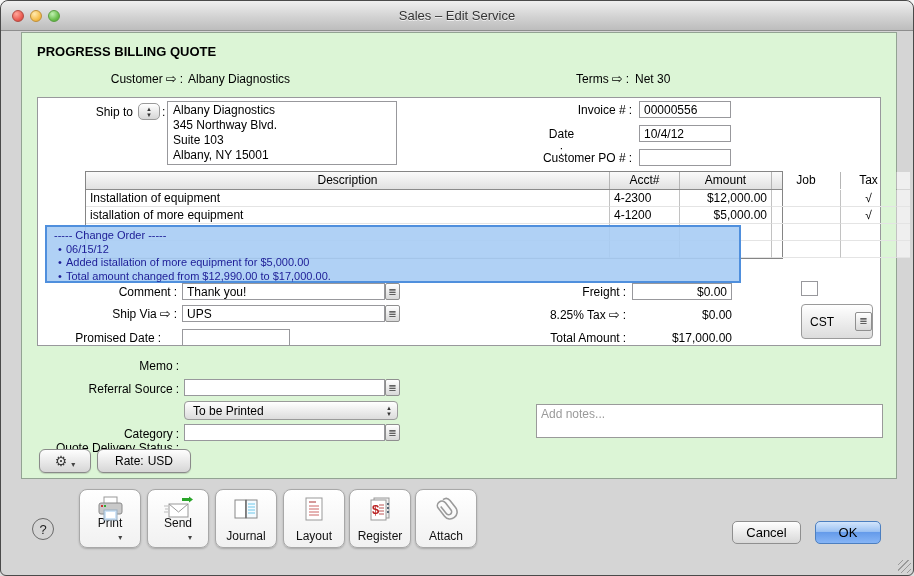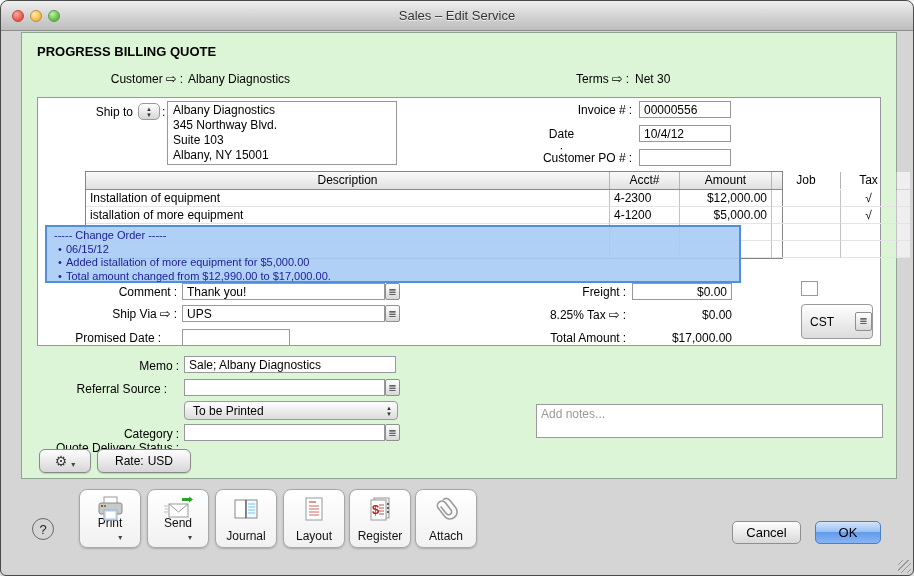--- a/index.html
+++ b/index.html
@@ -231,23 +231,22 @@
   <div class="abs lblflex" style="left:490px;top:330px;width:135px;">
     <span>Total Amount</span>
       <span>:</span>
   </div>
   <div class="abs val" style="left:631px;top:330px;width:100px;text-align:right;">$17,000.00</div>
 
   <div class="abs lblflex" style="left:20px;top:358px;width:158px;">
     <span>Memo</span>
       <span>:</span>
   </div>
-  <div class="abs fld" style="left:183px;top:355px;width:212px;">Sale; Albany Diagnostics</div>
-
-  <div class="abs lblflex" style="left:8px;top:381px;width:158px;">
+
+  <div class="abs lblflex" style="left:20px;top:381px;width:158px;">
     <span>Referral Source</span>
       <span>:</span>
   </div>
   <div class="abs fld" style="left:183px;top:378px;width:201px;"></div>
   <div class="abs listbtn" style="left:384px;top:378px;">≣</div>
 
   <div class="abs lblflex" style="left:20px;top:403px;width:158px;margin-top:37px;">
     <span>Quote Delivery Status</span>
       <span>:</span>
   </div>

